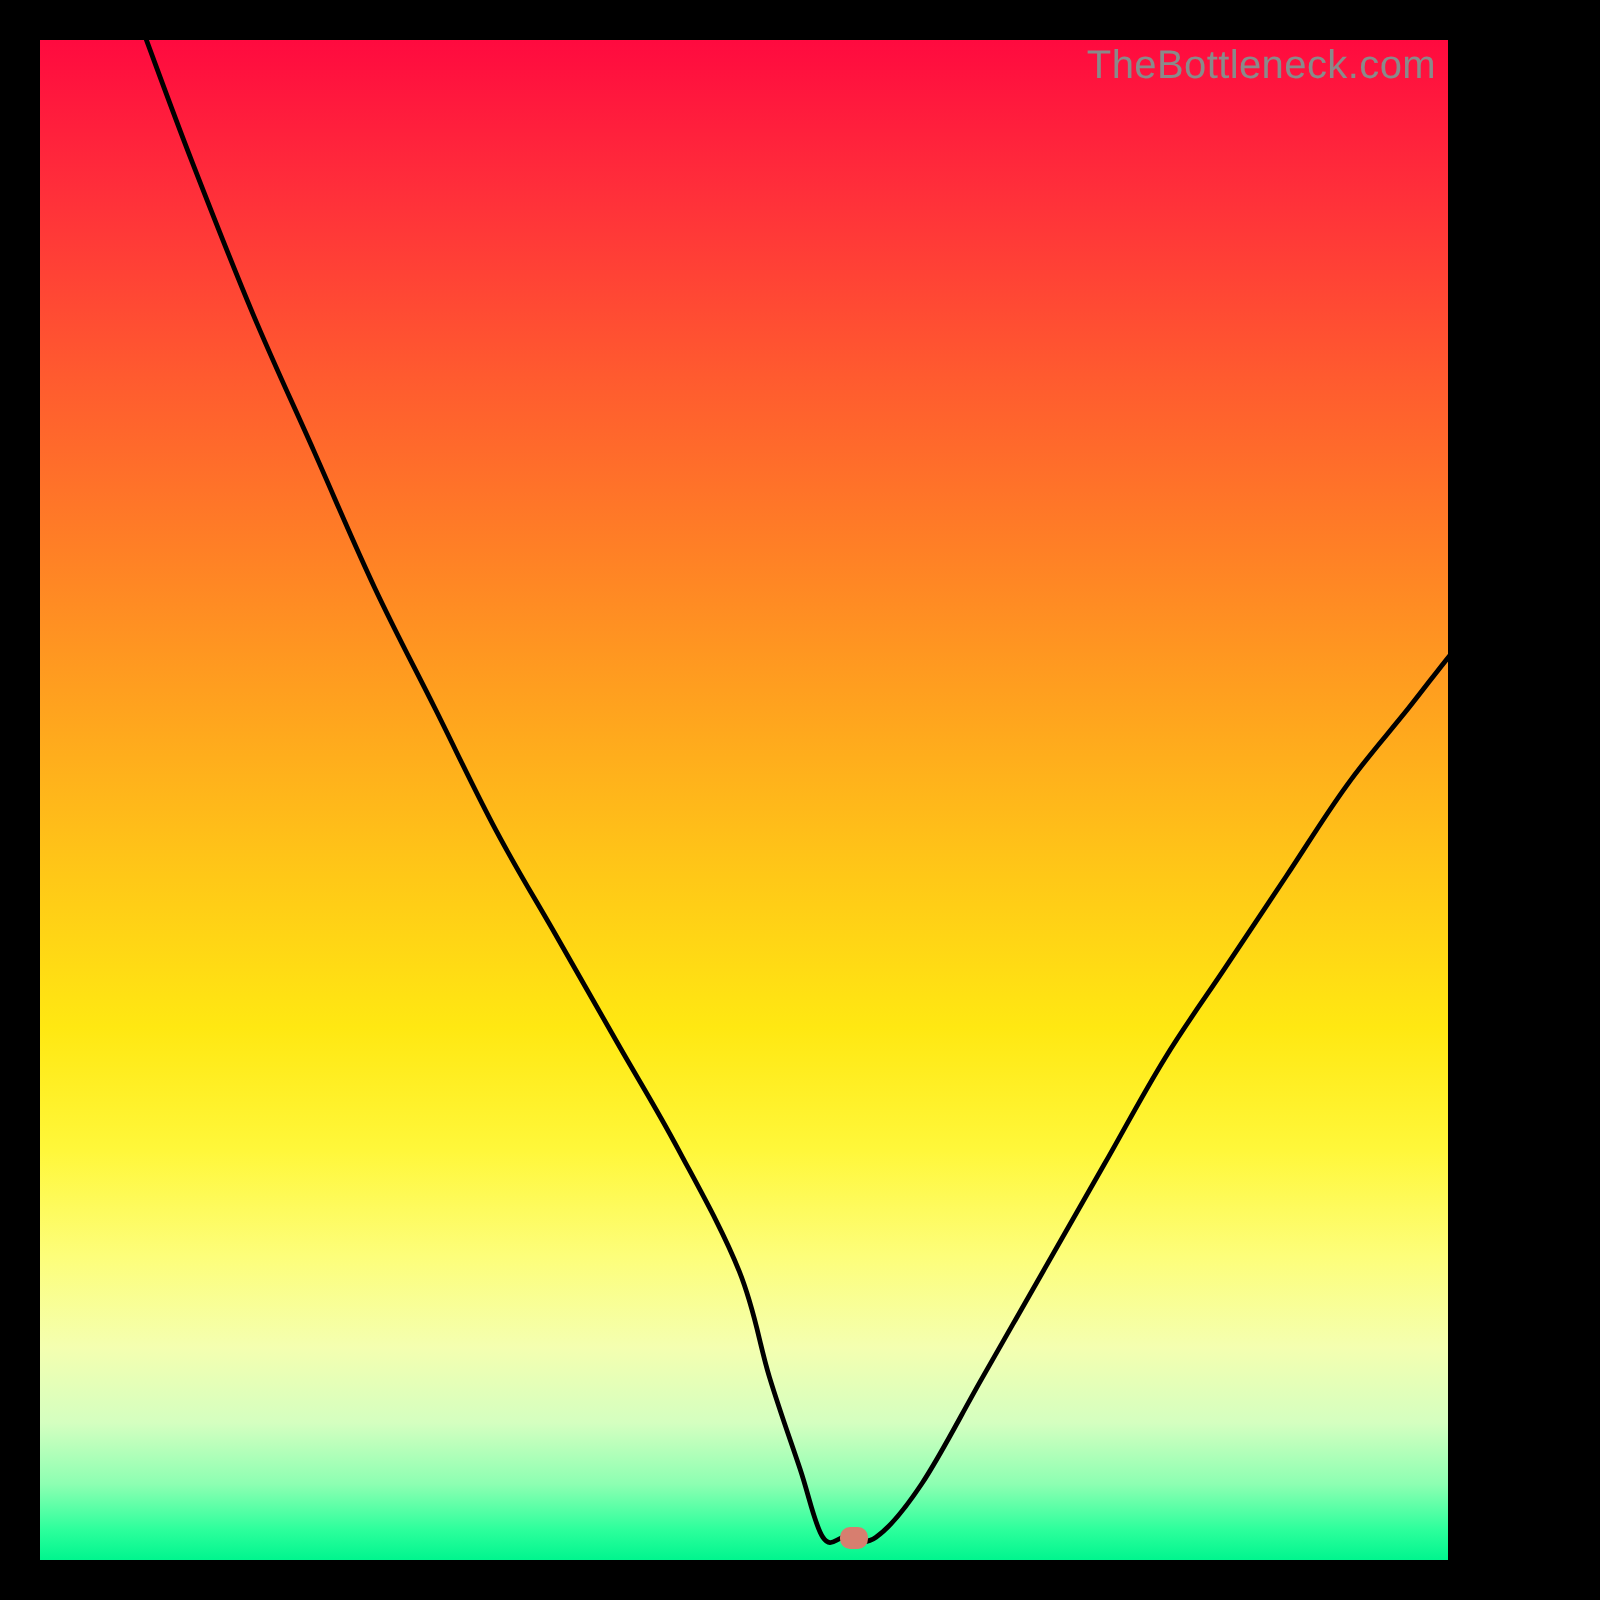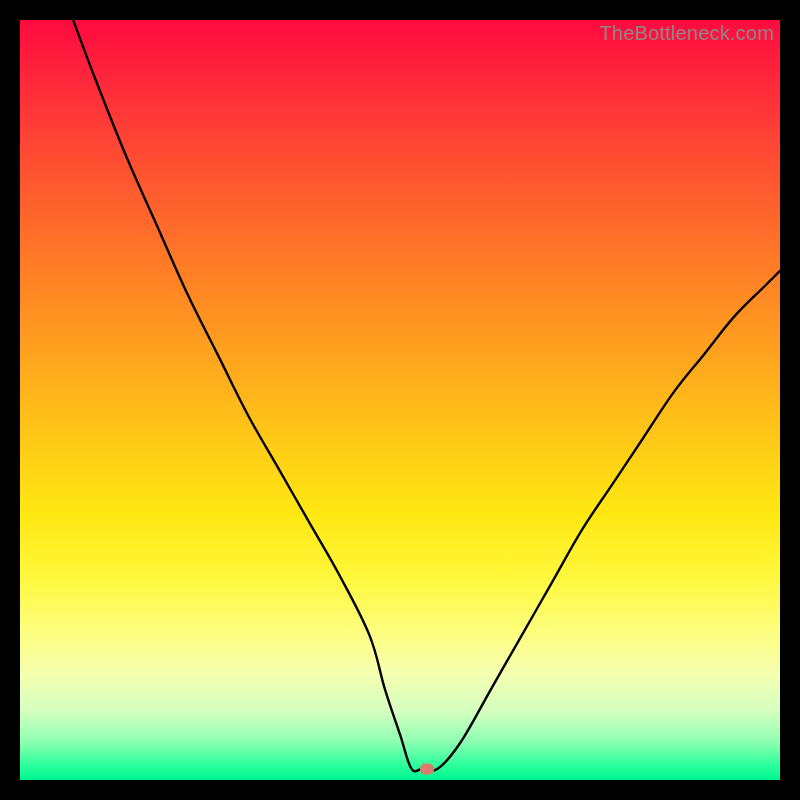--- a/index.html
+++ b/index.html
@@ -14,21 +14,21 @@
   .frame {
     position: relative;
     width: 800px;
     height: 800px;
     background: #000;
   }
   .plot-area {
     position: absolute;
     left: 20px;
     top: 20px;
-    width: 760px;
+    width: 704px;
     height: 760px;
     background: linear-gradient(to bottom,
       #ff0a3f 0%,
       #ff2f3a 10%,
       #ff5a2f 22%,
       #ff7e26 33%,
       #ffa31e 44%,
       #ffc817 55%,
       #ffe812 65%,
       #fff73a 73%,

